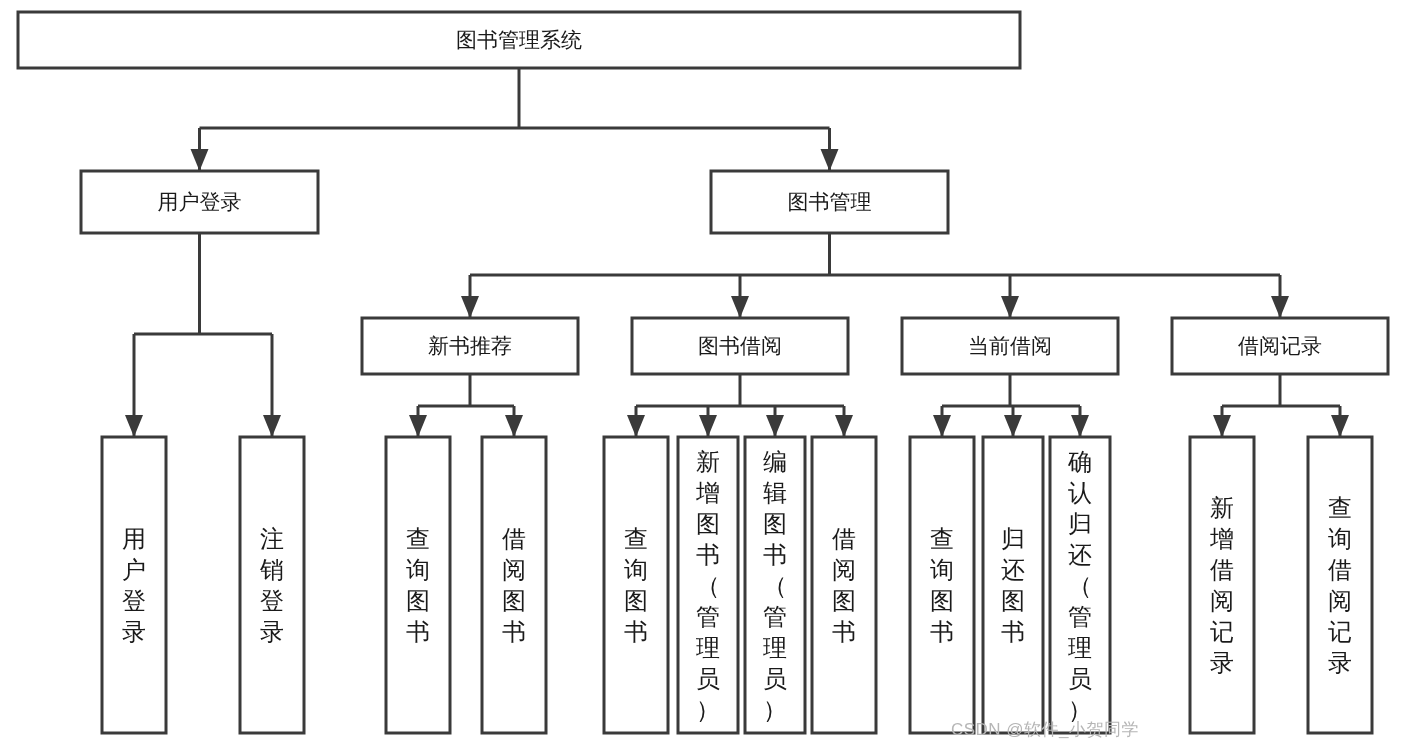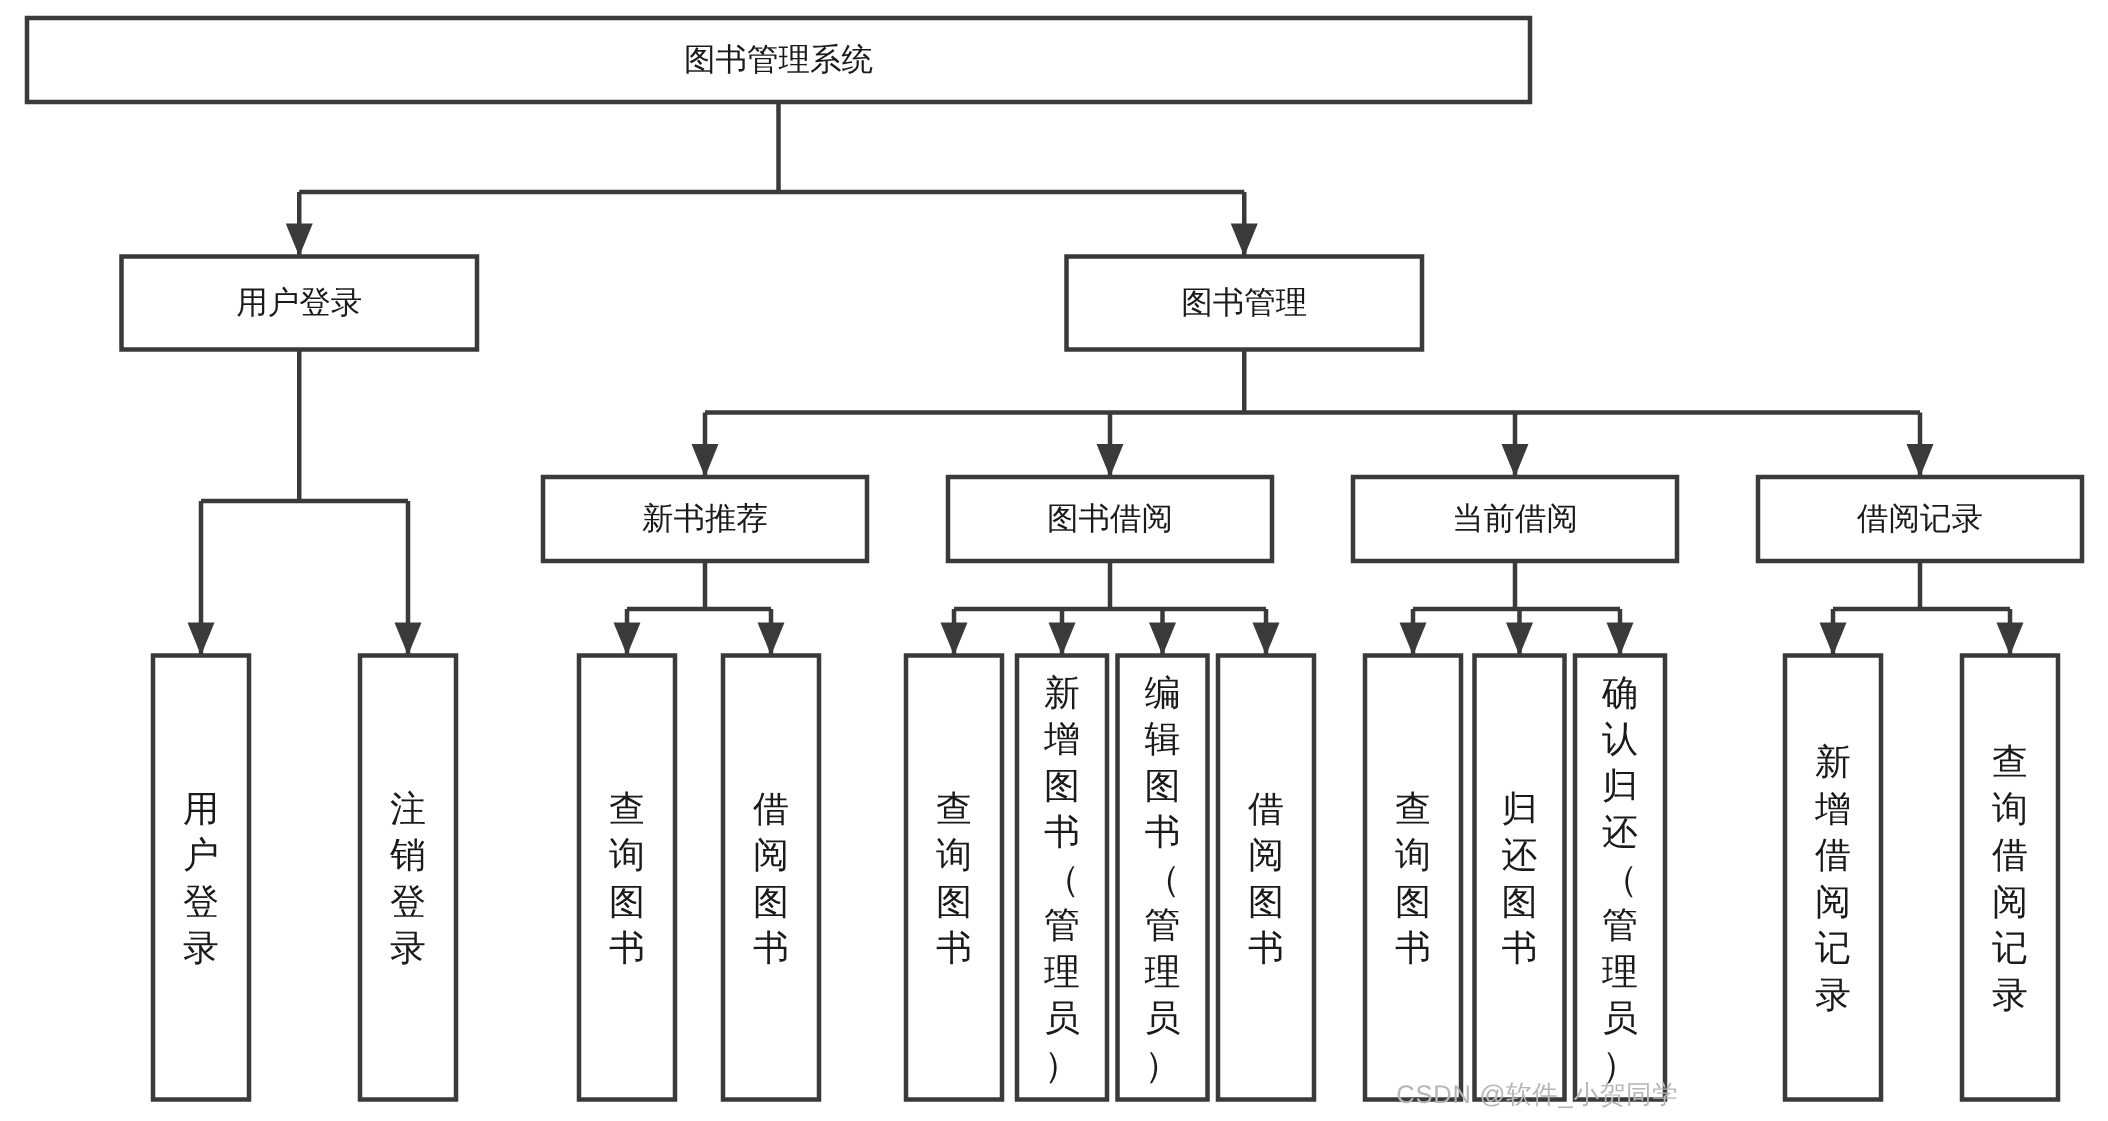--- a/index.html
+++ b/index.html
@@ -49,21 +49,21 @@
     dominant-baseline: middle;
   }
   .node-label-v {
     font-family: "Liberation Sans", "DejaVu Sans", sans-serif;
     font-size: 24px;
     fill: #1a1a1a;
     text-anchor: middle;
   }
   .watermark {
     position: absolute;
-    right: 20px;
+    right: 0;
     bottom: 6px;
     font-family: "Liberation Sans", "DejaVu Sans", sans-serif;
     font-size: 17px;
     color: #b6b6b6;
     white-space: nowrap;
     letter-spacing: 0.5px;
     user-select: none;
   }
 </style>
 </head>

